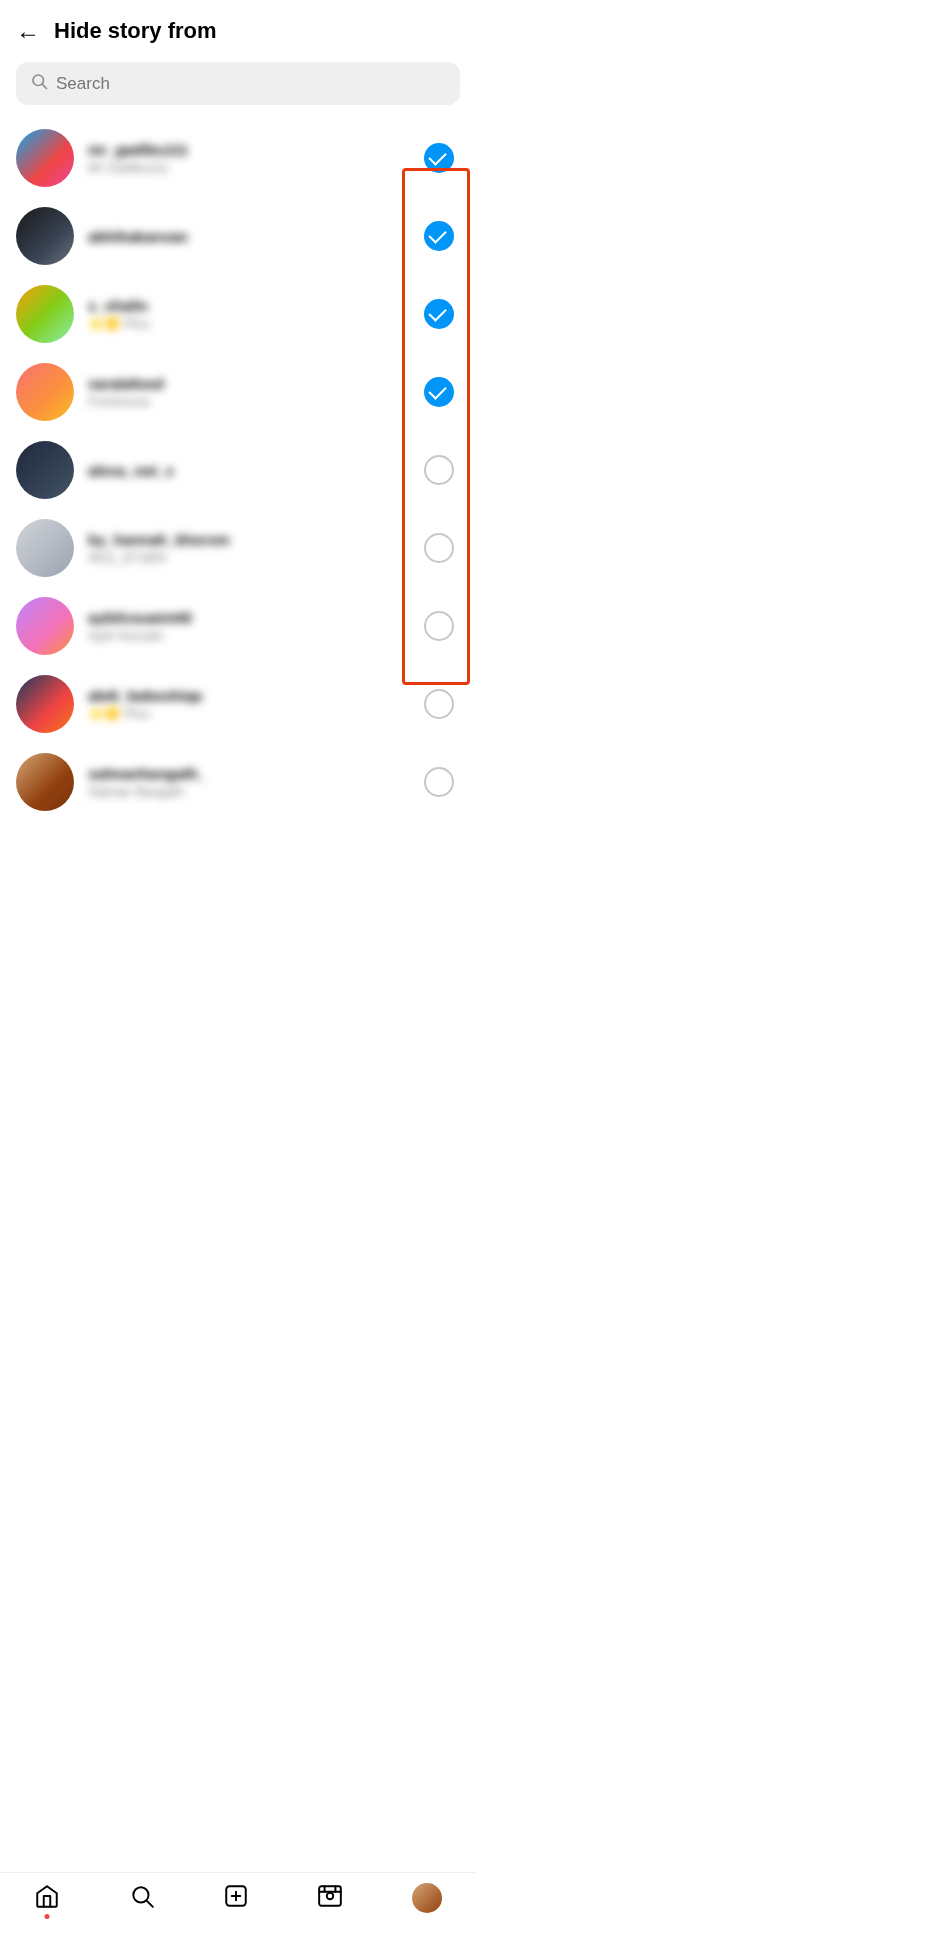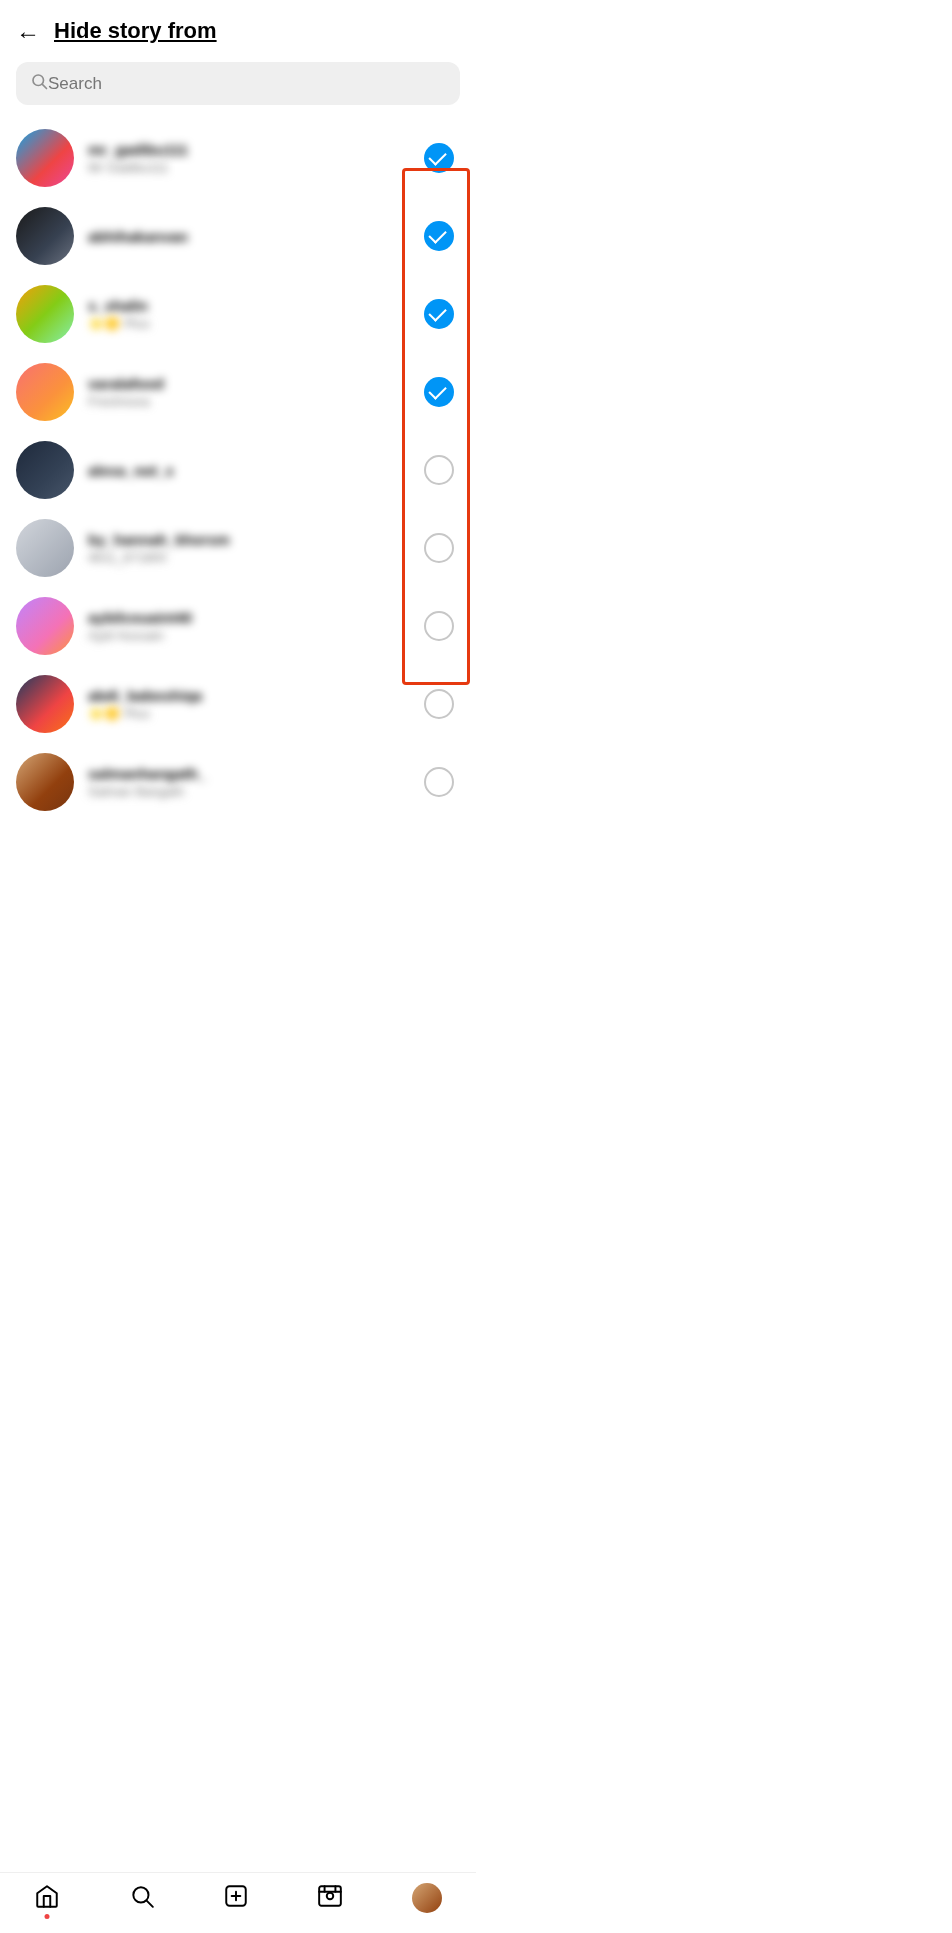--- a/index.html
+++ b/index.html
@@ -25,32 +25,31 @@
       font-size: 24px;
       font-weight: 700;
       cursor: pointer;
       color: #000;
       line-height: 1;
     }
     .header-title {
       font-size: 22px;
       font-weight: 700;
       color: #000;
-      text-decoration: underline;
     }
 
     
     .search-bar {
       margin: 6px 16px 14px 16px;
       background: #efefef;
       border-radius: 12px;
       display: flex;
       align-items: center;
       padding: 10px 14px;
-      gap: 0;
+      gap: 8px;
       justify-content: space-between;
     }
     .search-icon-wrap {
       color: #8e8e8e;
       font-size: 17px;
     }
     .search-input {
       background: transparent;
       border: none;
       outline: none;

